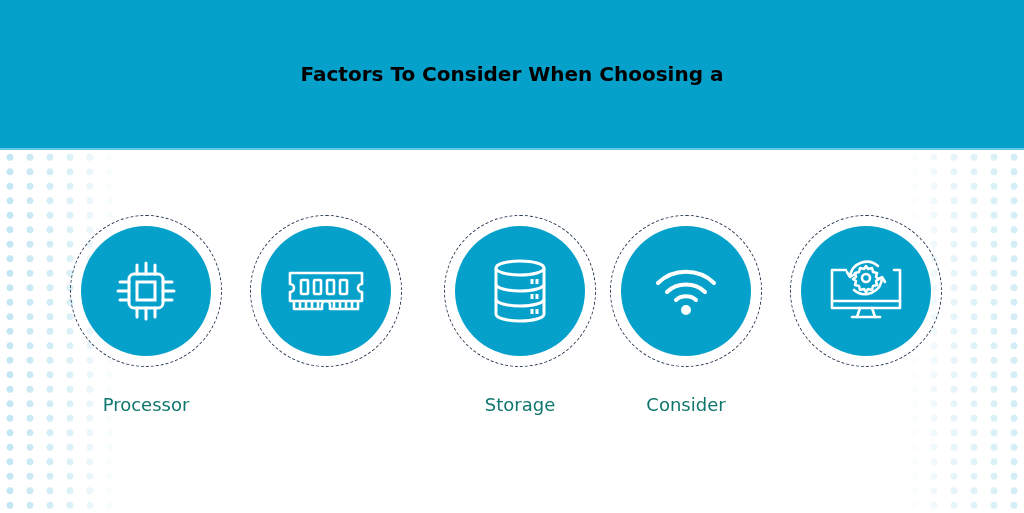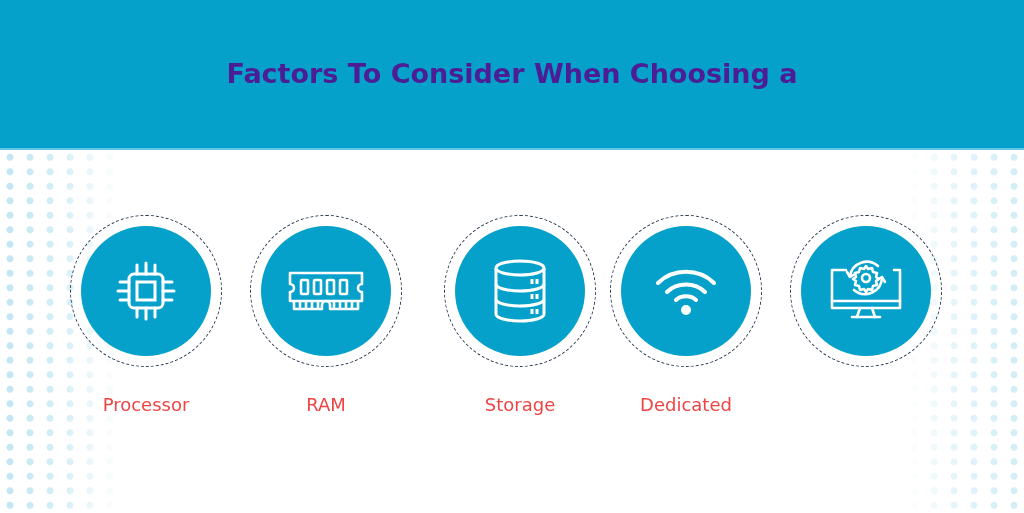--- a/index.html
+++ b/index.html
@@ -7,21 +7,21 @@
       width: 1024px; height: 513px; overflow: hidden; position: relative;
       background: #ffffff;
       font-family: "DejaVu Sans", "Liberation Sans", sans-serif;
     }
     .header {
       position: absolute; left: 0; top: 0; width: 1024px; height: 148px;
       background: #05a1cb;
       display: flex; flex-direction: column; align-items: center; justify-content: center;
     }
     .header-line {
-      color: #4c1d95; font-weight: bold; font-size: 27px; line-height: 48px;
+      color: #000000; font-weight: bold; font-size: 20px; line-height: 48px;
       letter-spacing: 0px; text-align: center;
     }
     .header-edge {
       position: absolute; left: 0; top: 148px; width: 1024px; height: 2px;
       background: #5fc8e4;
     }
     .dots {
       position: absolute; top: 150px; height: 363px; pointer-events: none;
     }
     .dots.left {
@@ -47,21 +47,21 @@
       border: 1.5px dashed #2a3b52; box-sizing: border-box;
       display: flex; align-items: center; justify-content: center;
     }
     .disc {
       width: 130px; height: 130px; border-radius: 50%;
       background: #05a1cb;
       display: flex; align-items: center; justify-content: center;
     }
     .disc svg { display: block; }
     .label {
-      margin-top: 26px; font-size: 18px; line-height: 24px; color: #ef4444;
+      margin-top: 26px; font-size: 18px; line-height: 24px; color: #0f766e;
       text-align: center; width: 160px;
     }
   </style>
 </head>
 <body>
 
 <div class="header">
   <div class="header-line">Factors To Consider When Choosing a</div>
 </div>
 <div class="header-edge"></div>
@@ -107,21 +107,20 @@
           <line x1="20" y1="33" x2="20" y2="40"></line>
           <line x1="26" y1="33" x2="26" y2="40"></line>
           <line x1="32" y1="33" x2="32" y2="40"></line>
         <line x1="48" y1="33" x2="48" y2="40"></line>
           <line x1="54" y1="33" x2="54" y2="40"></line>
           <line x1="60" y1="33" x2="60" y2="40"></line>
           <line x1="66" y1="33" x2="66" y2="40"></line>
       </svg>
     </div>
   </div>
-  <div class="label">RAM</div>
 </div>
 
 <div class="factor" style="left:440px;">
   <div class="ring">
     <div class="disc">
       <svg width="56" height="66" viewBox="0 0 56 66" fill="none" stroke="#ffffff" stroke-width="3">
         <ellipse cx="28" cy="10" rx="24" ry="7"></ellipse>
         <path d="M4 10 V56 C4 60 15 63 28 63 C41 63 52 60 52 56 V10"></path>
         <path d="M4 26 C4 30 15 33 28 33 C41 33 52 30 52 26"></path>
         <path d="M4 41 C4 45 15 48 28 48 C41 48 52 45 52 41"></path>
@@ -141,21 +140,21 @@
   <div class="ring">
     <div class="disc">
       <svg width="64" height="52" viewBox="0 0 64 52" fill="none" stroke="#ffffff" stroke-width="4" stroke-linecap="round">
         <path d="M4 18 C19 3 45 3 60 18"></path>
         <path d="M13 27 C23 17 41 17 51 27"></path>
         <path d="M22 35 C27 30 37 30 42 35"></path>
         <circle cx="32" cy="45" r="5" fill="#ffffff" stroke="none"></circle>
       </svg>
     </div>
   </div>
-  <div class="label">Dedicated</div>
+  <div class="label">Consider</div>
 </div>
 
 <div class="factor" style="left:786px;">
   <div class="ring">
     <div class="disc">
       <svg width="76" height="66" viewBox="0 0 76 66" fill="none" stroke="#ffffff" stroke-width="2.6" stroke-linecap="round" stroke-linejoin="round">
         <path d="M18 12 H4 V50 H72 V12 H66"></path>
         <line x1="4" y1="43" x2="72" y2="43"></line>
         <path d="M32 50 L29 59 M44 50 L47 59"></path>
         <line x1="24" y1="59" x2="52" y2="59"></line>

